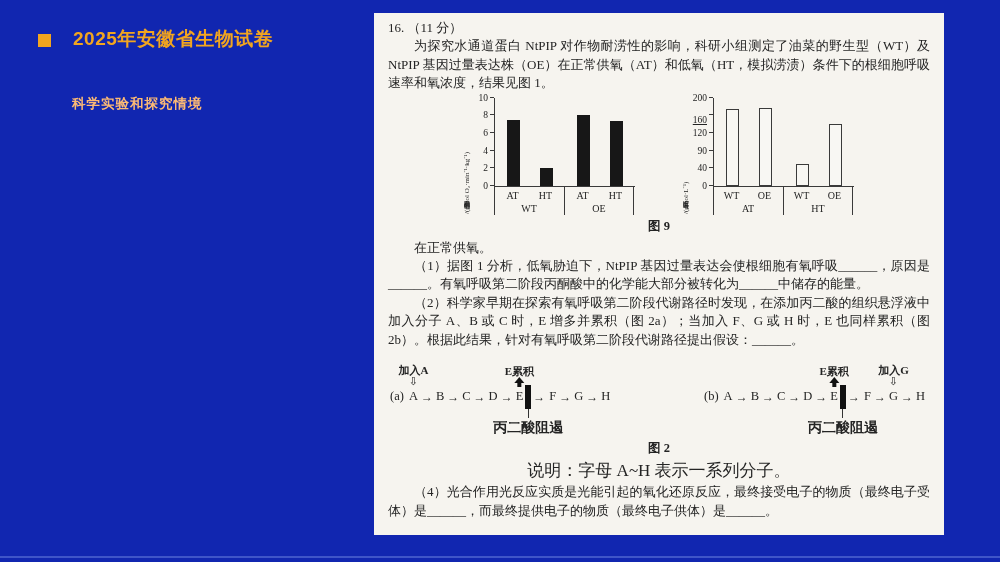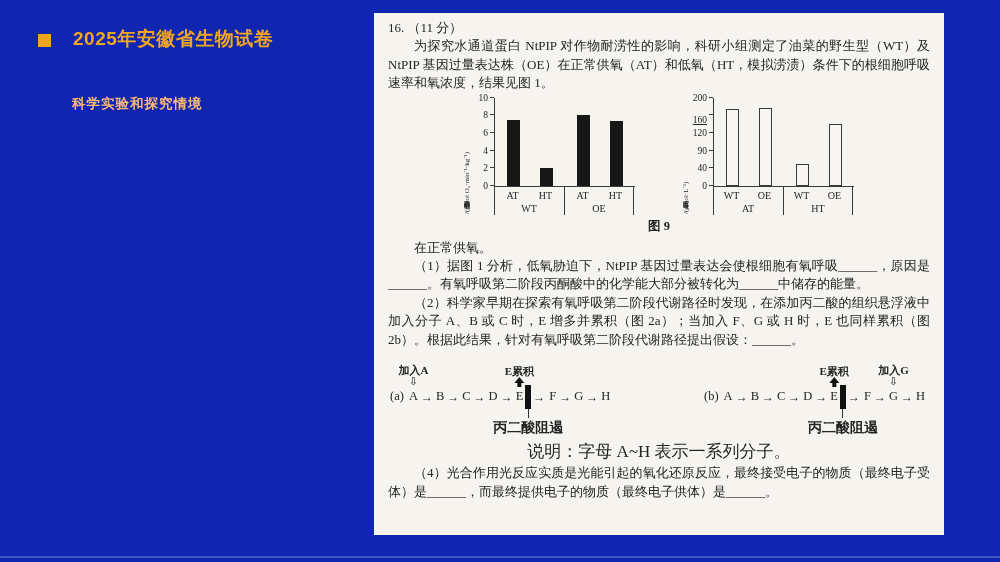--- a/index.html
+++ b/index.html
@@ -214,18 +214,19 @@
         <span class="pw-node"><span class="pw-letter">F</span></span>
         <span class="pw-arrow">→</span>
         <span class="pw-node"><span class="pw-letter">G</span><span class="pw-anno">
             <span class="pw-anno-text">加入G</span>
             <span class="arrow-down-hollow">⇩</span>
           </span></span>
         <span class="pw-arrow">→</span>
         <span class="pw-node"><span class="pw-letter">H</span></span>
       </div>
   </div>
+  <div class="fig-caption">图 2</div>
   <div class="fig-note">说明：字母 A~H 表示一系列分子。</div>
 
   <p class="para">（4）光合作用光反应实质是光能引起的氧化还原反应，最终接受电子的物质（最终电子受体）是______，而最终提供电子的物质（最终电子供体）是______。</p>
 </div>
 
 <div class="bottom-line"></div>
 
 </body></html>

